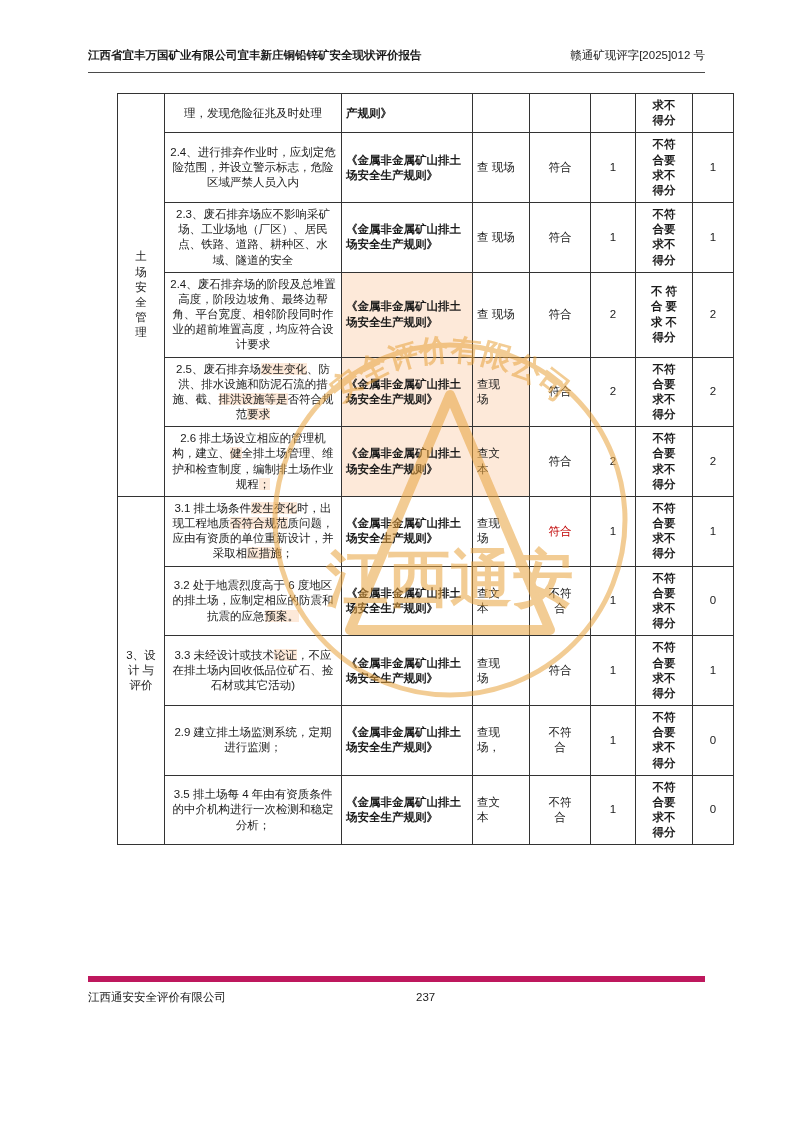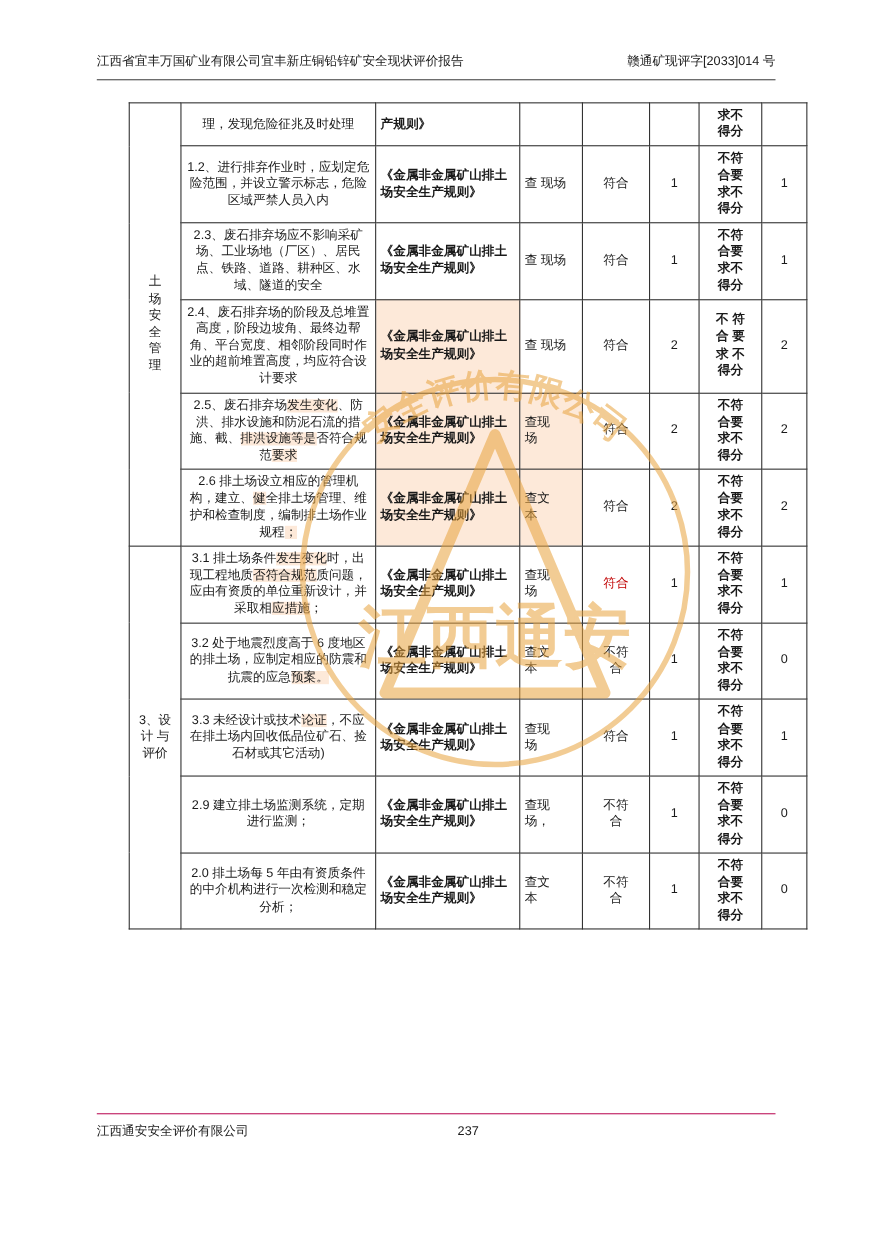--- a/index.html
+++ b/index.html
@@ -28,37 +28,37 @@
     position: absolute;
     left: 88px;
     top: 48px;
     width: 617px;
     display: flex;
     justify-content: space-between;
     align-items: baseline;
     font-size: 11.5px;
     color: #1a1a1a;
   }
-  .header-left { white-space: nowrap; }
+  .header-left { white-space: nowrap; font-weight: bold; }
   .header-right { white-space: nowrap; }
   .header-rule {
     position: absolute;
     left: 88px;
     top: 72px;
     width: 617px;
     border-bottom: 1px solid #4a4a4a;
   }
 
   
   .footer {
     position: absolute;
     left: 88px;
-    top: 1012px;
+    top: 976px;
     width: 617px;
-    border-top: 1px solid #be185d;
+    border-top: 6px solid #be185d;
     padding-top: 8px;
     font-size: 11.5px;
   }
   .footer-inner {
     display: flex;
     align-items: baseline;
   }
   .footer-company { white-space: nowrap; }
   .footer-page {
     margin-left: 190px;
@@ -142,21 +142,21 @@
   .red { color: #c00000; }
   .hl { background: #fde9d9; }
 </style>
 </head>
 <body>
 
 <div class="page">
 
   <div class="header">
     <span class="header-left">江西省宜丰万国矿业有限公司宜丰新庄铜铅锌矿安全现状评价报告</span>
-    <span class="header-right">赣通矿现评字[2033]014 号</span>
+    <span class="header-right">赣通矿现评字[2025]012 号</span>
   </div>
   <div class="header-rule"></div>
 
   <div class="watermark">
     <svg width="440" height="440" viewBox="0 0 440 440" xmlns="http://www.w3.org/2000/svg">
       <defs>
         <path id="arcpath" d="M 60 220 A 160 160 0 0 1 380 220" fill="none"></path>
       </defs>
       <circle cx="220" cy="220" r="175" fill="none" stroke="#e8a33d" stroke-width="5"></circle>
       <g fill="none" stroke="#e8a33d" stroke-width="10" stroke-linejoin="round">
@@ -178,21 +178,21 @@
           <td class="c-item">理，发现危险征兆及时处理</td>
           <td class="c-basis">产规则》</td>
           <td class="c-method"></td>
           <td class="c-result"></td>
           <td class="c-score"></td>
           <td class="c-std">求不<br>得分</td>
           <td class="c-final"></td>
         </tr>
 
         <tr>
-          <td class="c-item">1.2、进行排弃作业时，应划定危险范围，并设立警示标志，危险区域严禁人员入内</td>
+          <td class="c-item">2.4、进行排弃作业时，应划定危险范围，并设立警示标志，危险区域严禁人员入内</td>
           <td class="c-basis">《金属非金属矿山排土场安全生产规则》</td>
           <td class="c-method">查 现场</td>
           <td class="c-result">符合</td>
           <td class="c-score">1</td>
           <td class="c-std">不符<br>合要<br>求不<br>得分</td>
           <td class="c-final">1</td>
         </tr>
 
         <tr>
           <td class="c-item">2.3、废石排弃场应不影响采矿场、工业场地（厂区）、居民点、铁路、道路、耕种区、水域、隧道的安全</td>
@@ -269,21 +269,21 @@
           <td class="c-item">2.9 建立排土场监测系统，定期进行监测；</td>
           <td class="c-basis">《金属非金属矿山排土场安全生产规则》</td>
           <td class="c-method">查现<br>场，</td>
           <td class="c-result">不符<br>合</td>
           <td class="c-score">1</td>
           <td class="c-std">不符<br>合要<br>求不<br>得分</td>
           <td class="c-final">0</td>
         </tr>
 
         <tr>
-          <td class="c-item">2.0 排土场每 5 年由有资质条件的中介机构进行一次检测和稳定分析；</td>
+          <td class="c-item">3.5 排土场每 4 年由有资质条件的中介机构进行一次检测和稳定分析；</td>
           <td class="c-basis">《金属非金属矿山排土场安全生产规则》</td>
           <td class="c-method">查文<br>本</td>
           <td class="c-result">不符<br>合</td>
           <td class="c-score">1</td>
           <td class="c-std">不符<br>合要<br>求不<br>得分</td>
           <td class="c-final">0</td>
         </tr>
       </tbody>
     </table>
   </div>

